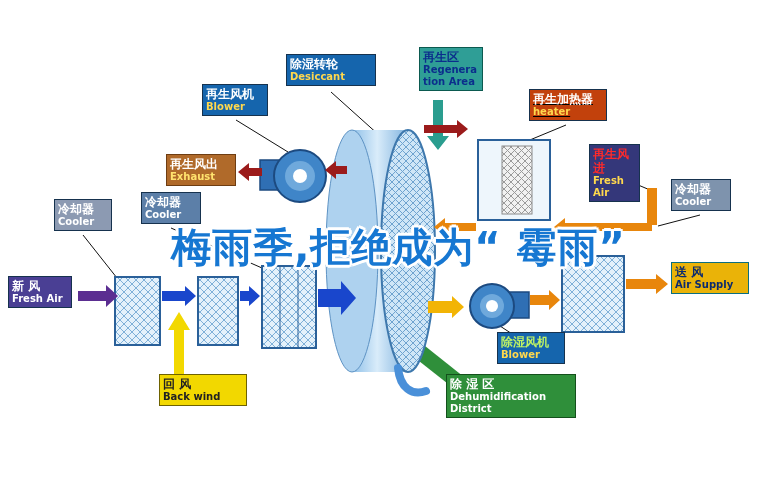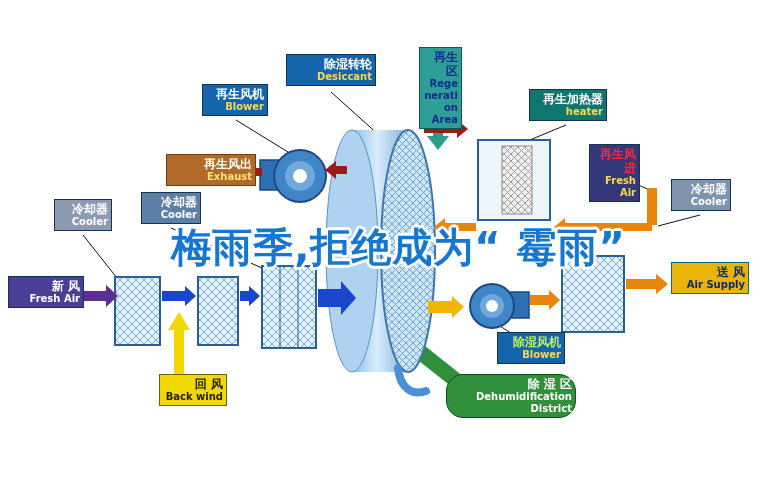--- a/index.html
+++ b/index.html
@@ -5,66 +5,66 @@
   html,body{margin:0;padding:0;background:#fff;font-family:"DejaVu Sans","Liberation Sans",sans-serif;}
   .stage{position:relative;width:757px;height:488px;background:#ffffff;overflow:hidden;}
   .diagram{position:absolute;left:0;top:0;z-index:1;}
   .watermark{
     position:absolute;top:220px;left:50%;transform:translateX(-50%);
     z-index:5;white-space:nowrap;font-size:40px;font-weight:bold;color:#1677d2;letter-spacing:1px;
     text-shadow:-2px -2px 0 #fff,2px -2px 0 #fff,-2px 2px 0 #fff,2px 2px 0 #fff,0 -3px 0 #fff,0 3px 0 #fff,-3px 0 0 #fff,3px 0 0 #fff;
     pointer-events:none;
     margin-left:20px;
   }
-  .lbl{position:absolute;z-index:3;box-sizing:border-box;text-align:right;border:1px solid #16324e;
+  .lbl{position:absolute;z-index:3;box-sizing:border-box;text-align:left;border:1px solid #16324e;
        padding:2px 3px;line-height:1.18;overflow-wrap:break-word;word-break:break-word;}
   .lbl .zh{display:block;font-size:12px;font-weight:bold;}
   .lbl .en{display:block;font-size:10px;font-weight:bold;}
 
   #lbl-desiccant{left:286px;top:54px;width:90px;background:#1565ad;}
   #lbl-desiccant .zh{color:#fff}#lbl-desiccant .en{color:#ffd84d}
 
-  #lbl-regen-area{left:419px;top:47px;width:43px;background:#2f9e96;border-color:#0b5a50;}
+  #lbl-regen-area{left:419px;top:47px;width:64px;background:#2f9e96;border-color:#0b5a50;}
   #lbl-regen-area .zh,#lbl-regen-area .en{color:#0b2e8c}
   #lbl-regen-area .en{font-size:10px}
 
   #lbl-regen-blower{left:202px;top:84px;width:66px;background:#1565ad;}
   #lbl-regen-blower .zh{color:#fff}#lbl-regen-blower .en{color:#ffd84d}
 
-  #lbl-regen-heater{left:529px;top:89px;width:78px;background:#0f766e;}
+  #lbl-regen-heater{left:529px;top:89px;width:78px;background:#c2410c;text-decoration:underline;}
   #lbl-regen-heater .zh{color:#fff}#lbl-regen-heater .en{color:#ffd84d}
 
-  #lbl-exhaust{left:166px;top:154px;width:90px;background:#b06a2a;border-color:#6e3d12;}
+  #lbl-exhaust{left:166px;top:154px;width:70px;background:#b06a2a;border-color:#6e3d12;}
   #lbl-exhaust .zh{color:#fff}#lbl-exhaust .en{color:#ffe36e}
 
   #lbl-cooler-mid-left{left:141px;top:192px;width:60px;background:#5c7fa8;}
   #lbl-cooler-mid-left .zh,#lbl-cooler-mid-left .en{color:#fff}
 
   #lbl-cooler-far-left{left:54px;top:199px;width:58px;background:#8c9ab2;}
   #lbl-cooler-far-left .zh,#lbl-cooler-far-left .en{color:#fff}
 
   #lbl-regen-fresh-air{left:589px;top:144px;width:51px;background:#34377a;}
   #lbl-regen-fresh-air .zh{color:#ff2a2a}#lbl-regen-fresh-air .en{color:#ffd84d}
 
   #lbl-cooler-right{left:671px;top:179px;width:60px;background:#7e93ad;}
   #lbl-cooler-right .zh,#lbl-cooler-right .en{color:#fff}
 
-  #lbl-fresh-air{left:8px;top:276px;width:76px;background:#4a3f94;}
+  #lbl-fresh-air{left:8px;top:276px;width:64px;background:#4a3f94;}
   #lbl-fresh-air .zh,#lbl-fresh-air .en{color:#fff}
 
   #lbl-air-supply{left:671px;top:262px;width:78px;background:#eab308;border-color:#0a6e80;}
   #lbl-air-supply .zh,#lbl-air-supply .en{color:#0a2a6e}
 
-  #lbl-back-wind{left:159px;top:374px;width:68px;background:#f2d800;border-color:#6e6200;}
+  #lbl-back-wind{left:159px;top:374px;width:88px;background:#f2d800;border-color:#6e6200;}
   #lbl-back-wind .zh,#lbl-back-wind .en{color:#222}
 
   #lbl-dehumid-blower{left:497px;top:332px;width:68px;background:#1565ad;}
   #lbl-dehumid-blower .zh{color:#bef264}#lbl-dehumid-blower .en{color:#ffd84d}
 
-  #lbl-dehumid-district{left:446px;top:374px;width:130px;background:#2f8f3a;border-color:#14501c;border-radius:17px;}
+  #lbl-dehumid-district{left:446px;top:374px;width:130px;background:#2f8f3a;border-color:#14501c;}
   #lbl-dehumid-district .zh,#lbl-dehumid-district .en{color:#fff}
 </style>
 </head>
 <body>
 
 <div class="stage">
 
   <svg class="diagram" width="757" height="488" viewBox="0 0 757 488">
     <defs>
       <linearGradient id="rotorGrad" x1="0" y1="0" x2="1" y2="0">

